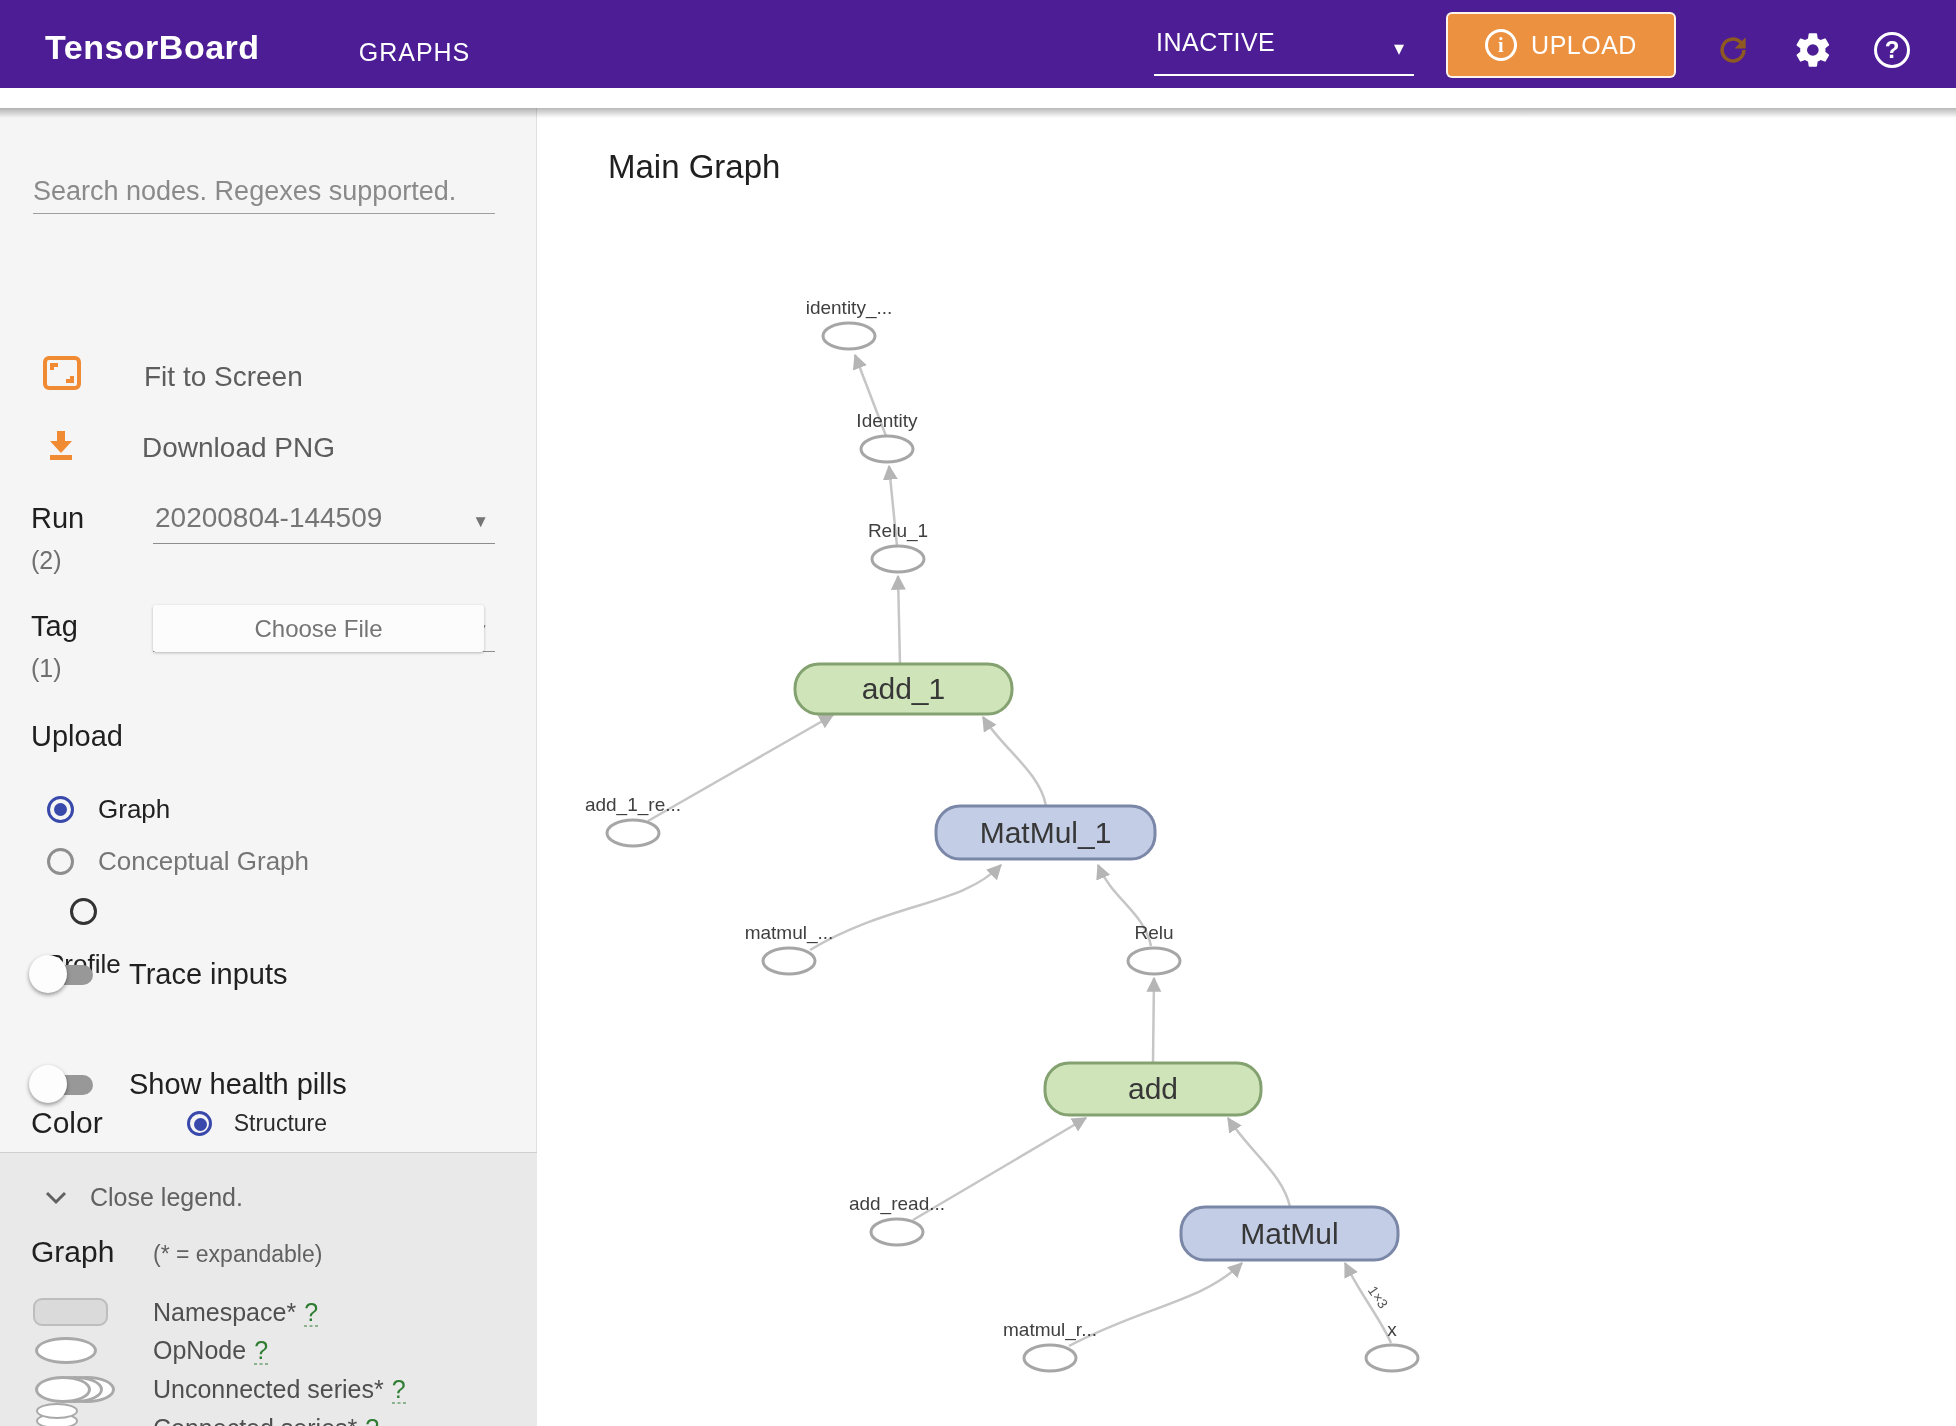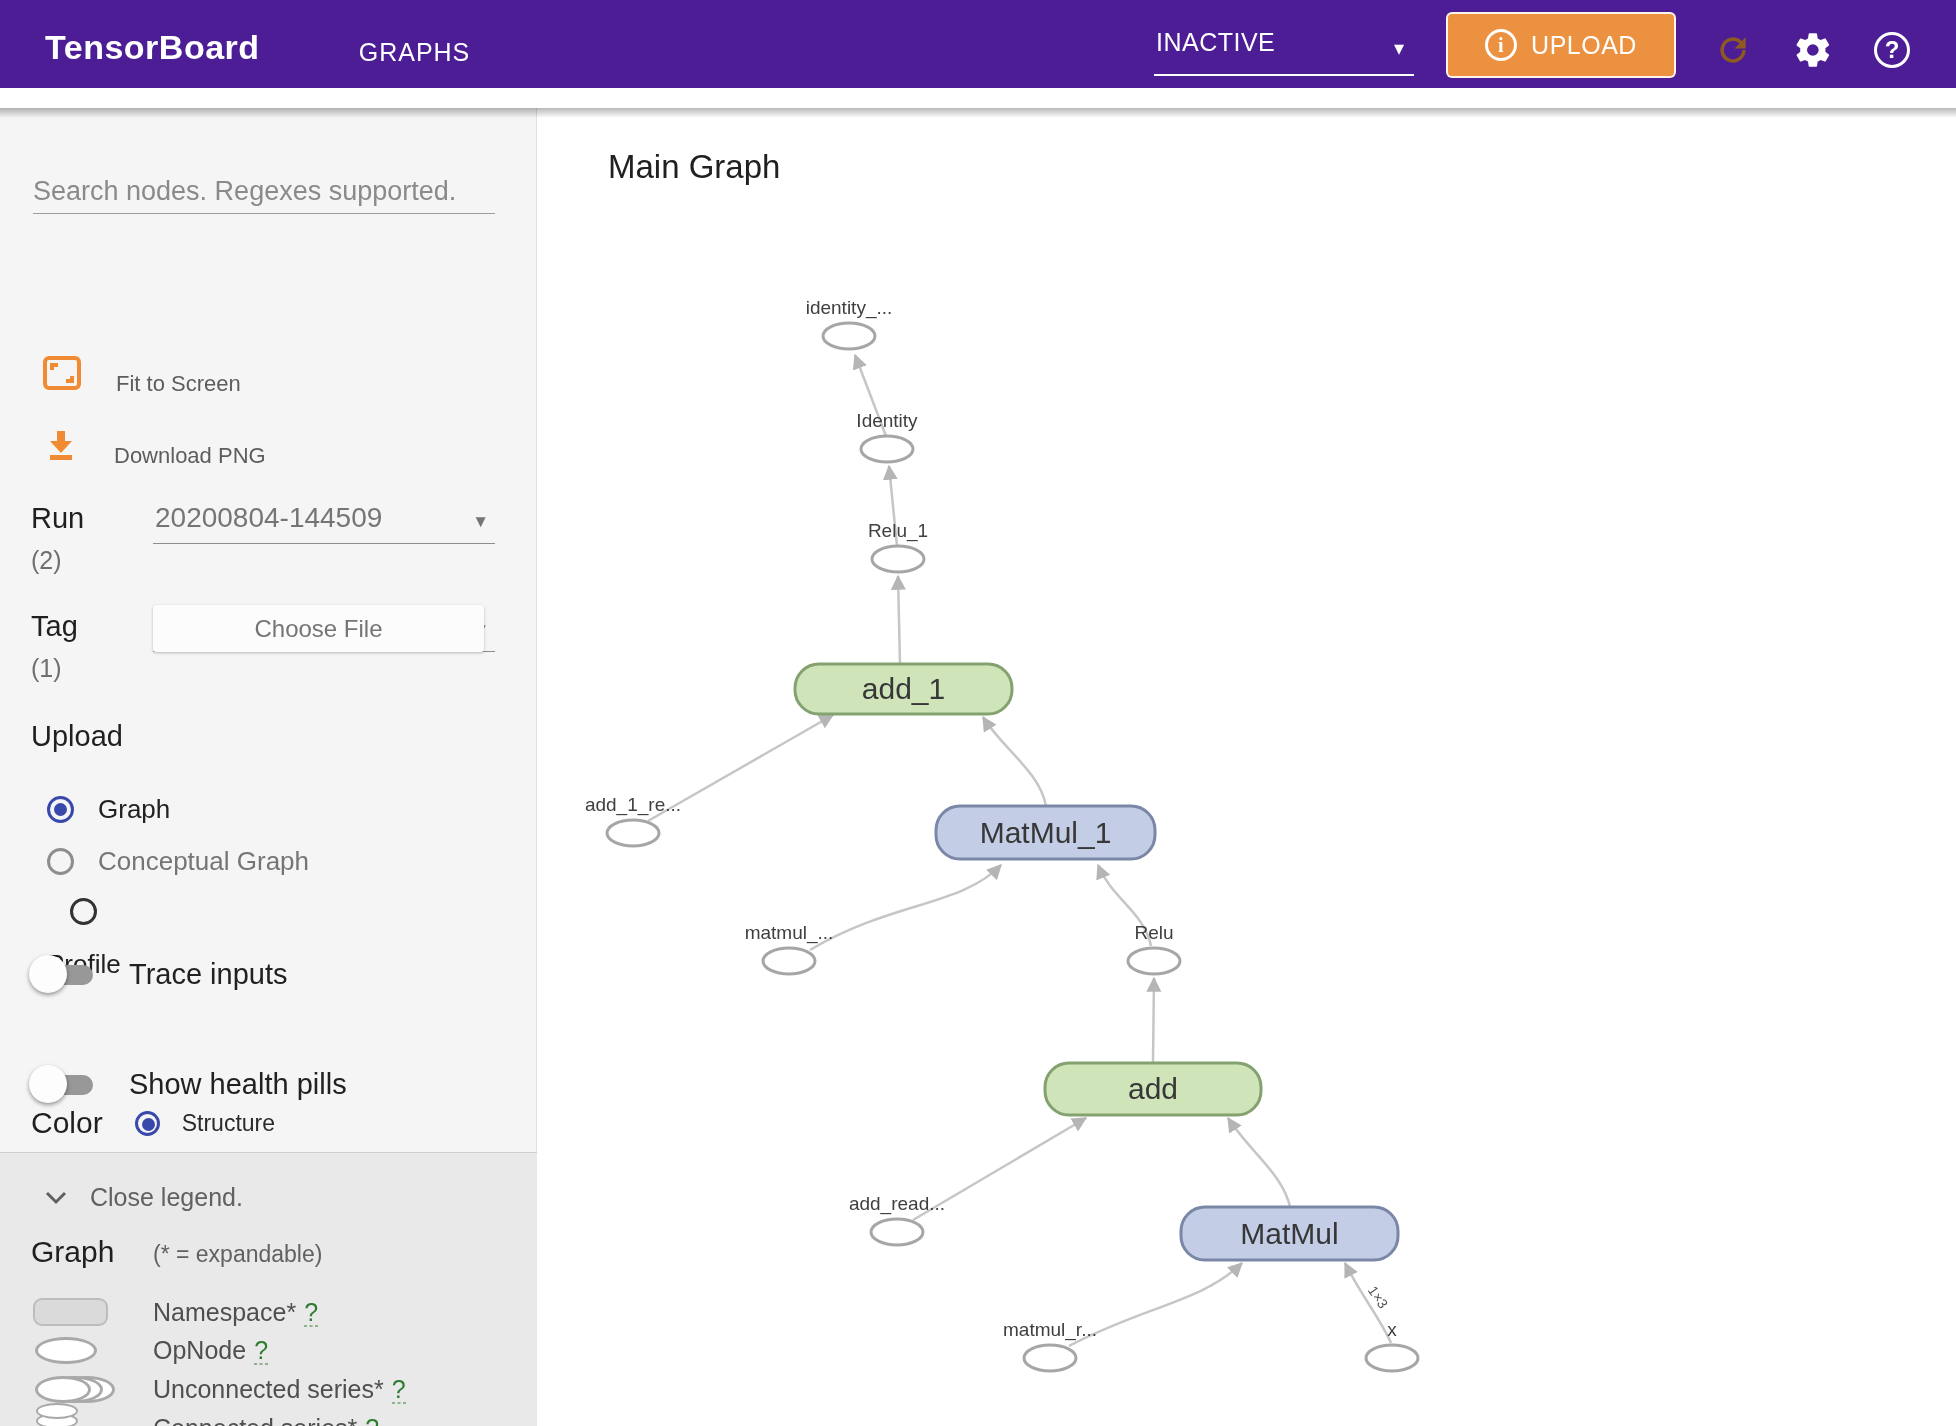--- a/index.html
+++ b/index.html
@@ -33,22 +33,22 @@
     background:linear-gradient(to bottom, rgba(0,0,0,.28), rgba(0,0,0,0)); z-index:9; pointer-events:none; }
 
   
   .sidebar { position:absolute; left:0; top:108px; width:537px; height:1318px;
     background:#f5f5f5; border-right:1px solid #e0e0e0; z-index:2; }
   .search-input { position:absolute; left:33px; top:62px; width:462px; height:44px;
     background:transparent; border:none; border-bottom:1.5px solid #9e9e9e;
     font-size:27px; color:#424242; outline:none; text-overflow:ellipsis;
     font-family:"Liberation Sans", sans-serif; }
   .search-input::placeholder { color:#8a8a8a; opacity:1; }
-  .tool-row { position:absolute; left:42px; display:flex; align-items:flex-end; gap:34px;
-    color:#5d5d5d; font-size:22px; cursor:pointer; }
+  .tool-row { position:absolute; left:42px; display:flex; align-items:center; gap:62px;
+    color:#5d5d5d; font-size:28px; cursor:pointer; }
   .row-fit { top:247px; } .row-dl { top:317px; }
 
   .fieldlabel { position:absolute; left:31px; font-size:29px; color:#1f1f1f; }
   .fieldcount { position:absolute; left:31px; font-size:25px; color:#6f6f6f; }
   .dd { position:absolute; left:153px; width:342px; height:44px; cursor:pointer;
     border-bottom:1.5px solid #8d8d8d; }
   .dd .val { position:absolute; left:2px; top:2px; font-size:28px; color:#757575; white-space:nowrap; }
   .dd .arrow { position:absolute; right:6px; top:12px; font-size:17px; color:#757575; }
   .choose-btn { position:absolute; left:153px; top:497px; width:331px; height:47px;
     background:#fcfcfc; border:none; border-radius:3px; box-shadow:0 1px 3px rgba(0,0,0,.25);
@@ -65,21 +65,21 @@
   .radio-label.dim { color:#757575; }
 
   .toggle-row { position:absolute; left:33px; display:flex; align-items:center; gap:36px; cursor:pointer; }
   .toggle { position:relative; width:60px; height:22px; }
   .toggle .track { position:absolute; left:6px; top:1px; width:54px; height:20px; border-radius:10px; background:#989898; }
   .toggle .knob { position:absolute; left:-4px; top:-9px; width:38px; height:38px; border-radius:50%;
     background:#fdfdfd; box-shadow:0 2px 4px rgba(0,0,0,.4); }
   .toggle-label { font-size:29px; color:#212121; }
 
   .color-row { position:absolute; left:31px; top:998px; display:flex; align-items:center; }
-  .color-word { font-size:30px; color:#1f1f1f; margin-right:32px; }
+  .color-word { font-size:30px; color:#1f1f1f; margin-right:84px; }
   .struct-label { font-size:23px; color:#2b2b2b; margin-left:22px; }
 
   .legend { position:absolute; left:0; top:1044px; width:537px; height:274px;
     background:#e9e9e9; border-top:1px solid #cfcfcf; }
   .close-legend { position:absolute; left:44px; top:30px; display:flex; align-items:center; gap:22px;
     color:#616161; font-size:25px; cursor:pointer; }
   .legend-title { position:absolute; left:31px; top:82px; font-size:30px; color:#1f1f1f; }
   .legend-sub { position:absolute; left:153px; top:88px; font-size:23px; color:#616161; }
   .leg-row { position:absolute; left:0; width:537px; height:38px; }
   .leg-icon { position:absolute; }

